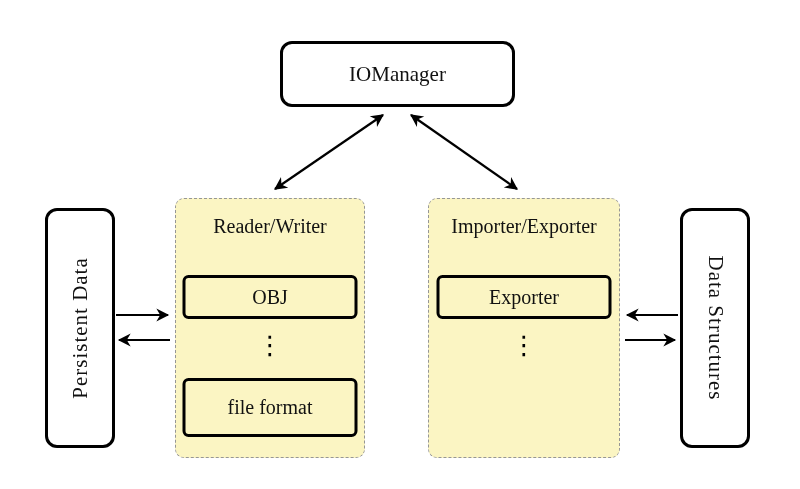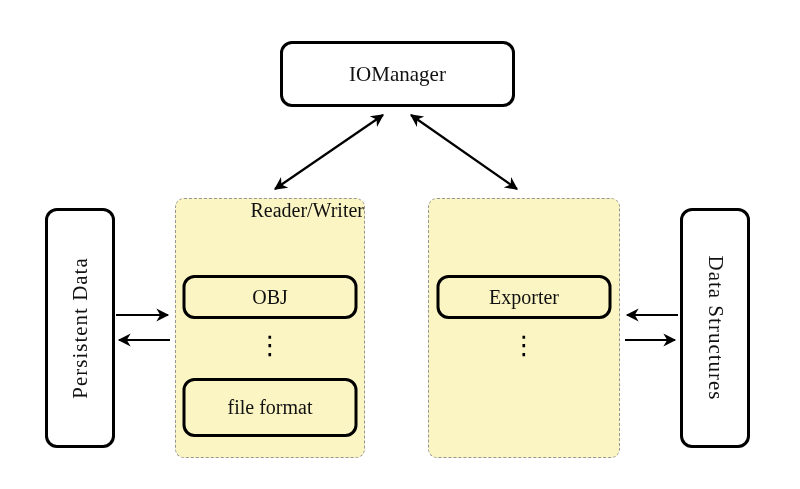--- a/index.html
+++ b/index.html
@@ -31,26 +31,26 @@
   .v-label.cw{transform:translate(-50%,-50%) rotate(90deg);}
 
   .group{
     position:absolute;box-sizing:border-box;top:198px;height:260px;
     background:var(--group-fill);
     border:1.5px dashed var(--group-border);border-radius:9px;
   }
   .group-left{left:175px;width:190px;}
   .group-right{left:428px;width:192px;}
   .group-title{
-    text-align:right;font-size:20px;white-space:nowrap;
+    text-align:center;font-size:20px;margin-top:16px;white-space:nowrap;
   }
   .inner-box{
     position:absolute;left:50%;transform:translateX(-50%);
     box-sizing:border-box;width:175px;background:var(--group-fill);
-    border:3px solid var(--node-border);border-radius:12px;
+    border:3px solid var(--node-border);border-radius:6px;
     display:flex;flex-direction:column;align-items:center;justify-content:center;
     font-size:20px;line-height:1.35;text-align:center;
   }
   .inner-top{top:76px;height:44px;}
   .inner-bottom{top:179px;height:59px;}
   .dots{
     position:absolute;left:50%;transform:translateX(-50%);top:133px;
     font-family:"DejaVu Sans",sans-serif;font-size:26px;line-height:1;color:#000;
   }
 </style>
@@ -90,19 +90,20 @@
     <div class="inner-box inner-top">
       <span>OBJ</span>
     </div>
     <div class="dots">⋮</div>
     <div class="inner-box inner-bottom">
       <span>file format</span>
     </div>
   </div>
 
   <div class="group group-right">
+    <div class="group-title">Importer/Exporter</div>
     <div class="inner-box inner-top">
       <span>Exporter</span>
     </div>
     <div class="dots">⋮</div>
   </div>
 
 </div>
 
 </body></html>

